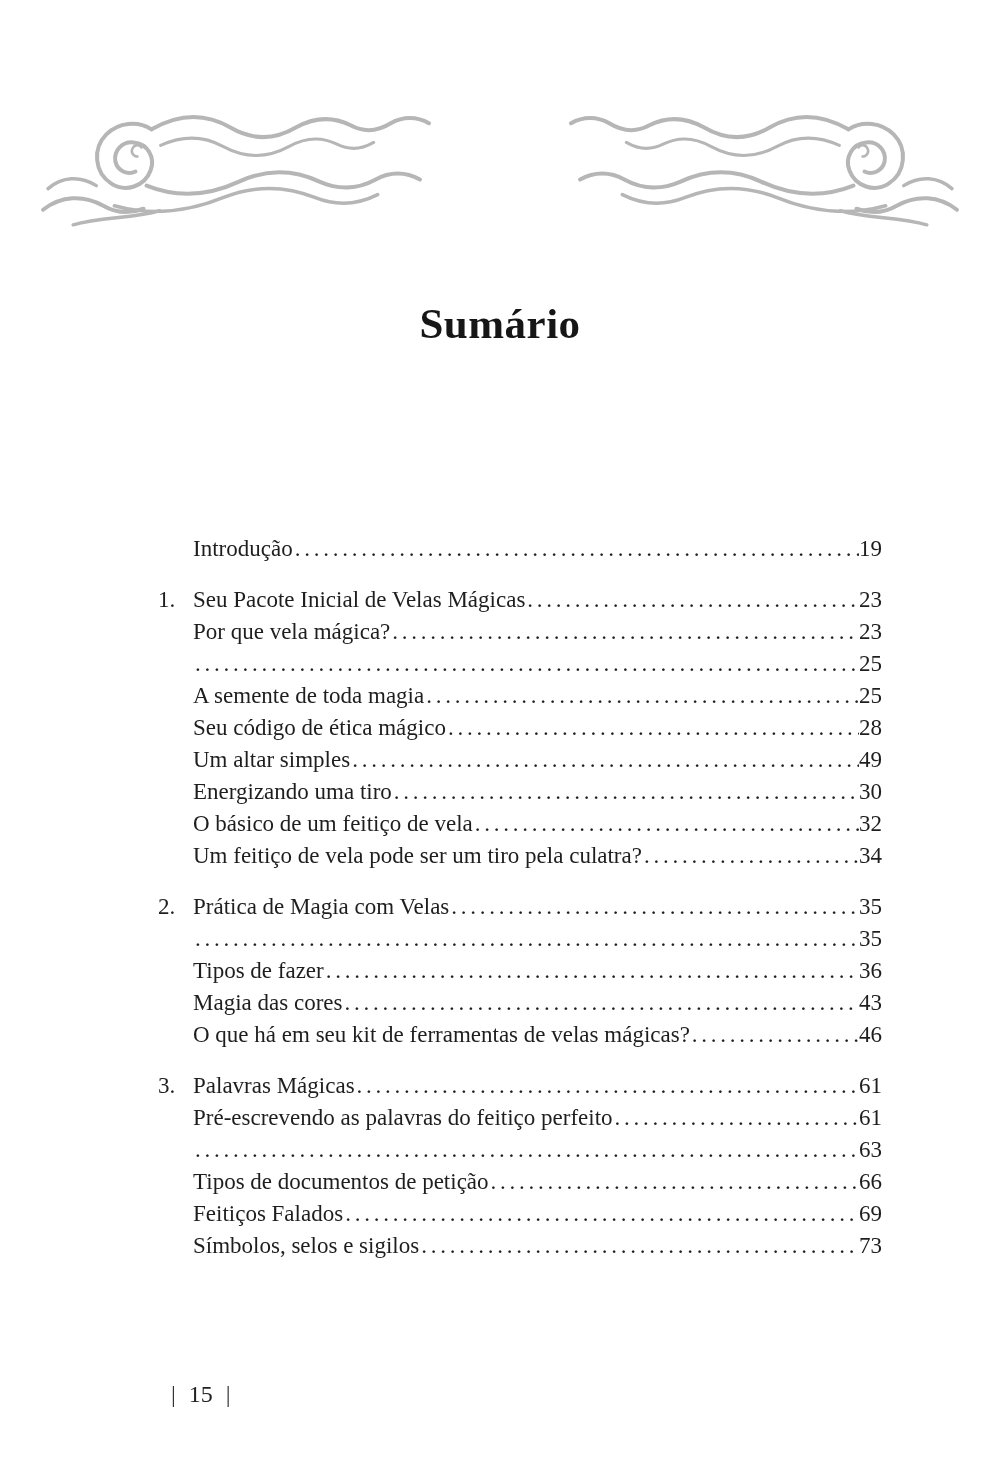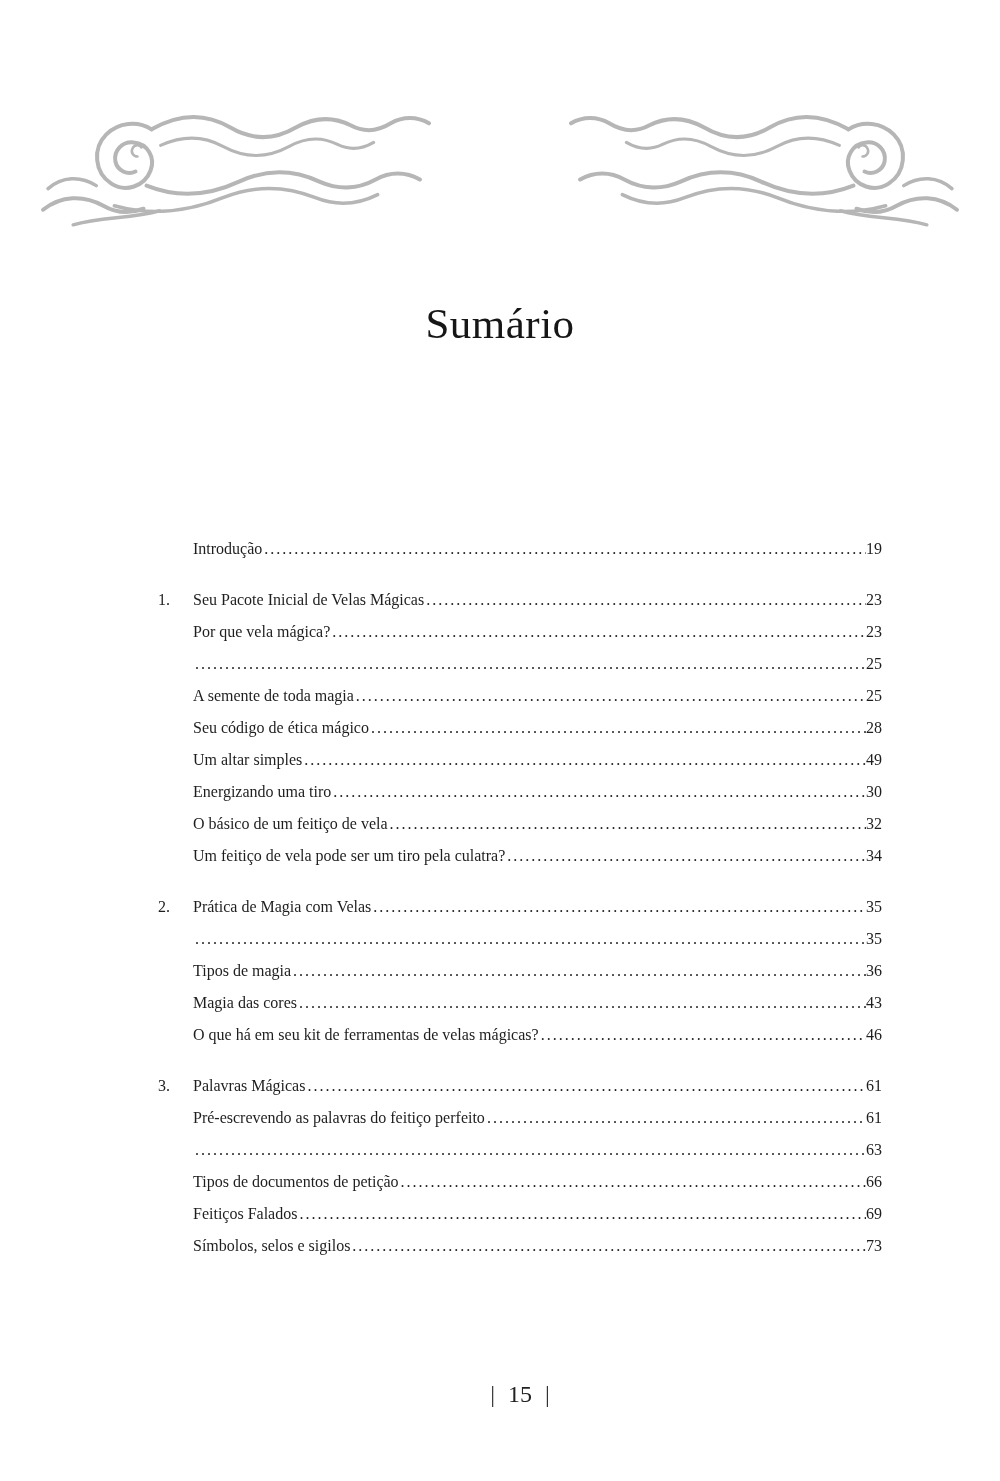--- a/index.html
+++ b/index.html
@@ -22,31 +22,31 @@
   .ornament.right { left: 560px; transform: scaleX(-1); }
   .ornament svg { width: 100%; height: 100%; }
 
   .title {
     position: absolute;
     top: 270px;
     left: 0;
     width: 1000px;
     text-align: center;
     font-size: 43px;
-    font-weight: normal;
+    font-weight: bold;
     letter-spacing: 0.5px;
     color: #161616;
   }
 
   .toc {
     position: absolute;
     top: 533px;
     left: 158px;
     width: 724px;
-    font-size: 16px;
+    font-size: 23px;
     line-height: 32px;
   }
   .toc-row {
     display: flex;
     align-items: baseline;
     white-space: nowrap;
   }
   .toc-row.gs { margin-top: 19px; }
   .toc-row .num {
     flex: 0 0 35px;
@@ -64,21 +64,21 @@
   .toc-row .dots::after {
     content: ". . . . . . . . . . . . . . . . . . . . . . . . . . . . . . . . . . . . . . . . . . . . . . . . . . . . . . . . . . . . . . . . . . . . . . . . . . . . . . . . . . . . . . . . . . . . . . . . . . . . . . . . . . . . . . . . . . . . . . . .";
   }
   .toc-row .pg { flex: 0 0 auto; text-align: right; }
 
   .footer {
     position: absolute;
     top: 1381px;
     left: 158px;
     width: 724px;
-    text-align: center;
+    text-align: left;
     font-size: 24px;
     color: #222222;
   }
   .footer .bar {
     display: inline-block;
     margin: 0 13px;
     font-weight: 400;
     color: #333333;
   }
 </style>
@@ -186,21 +186,21 @@
         <span class="dots"></span>
         <span class="pg">35</span>
     </div>
     <div class="toc-row">
       <span class="num"></span>
         <span class="dots"></span>
         <span class="pg">35</span>
     </div>
     <div class="toc-row">
       <span class="num"></span>
-        <span class="label">Tipos de magia</span>
+        <span class="label">Tipos de fazer</span>
         <span class="dots"></span>
         <span class="pg">36</span>
     </div>
     <div class="toc-row">
       <span class="num"></span>
         <span class="label">Magia das cores</span>
         <span class="dots"></span>
         <span class="pg">43</span>
     </div>
     <div class="toc-row">

